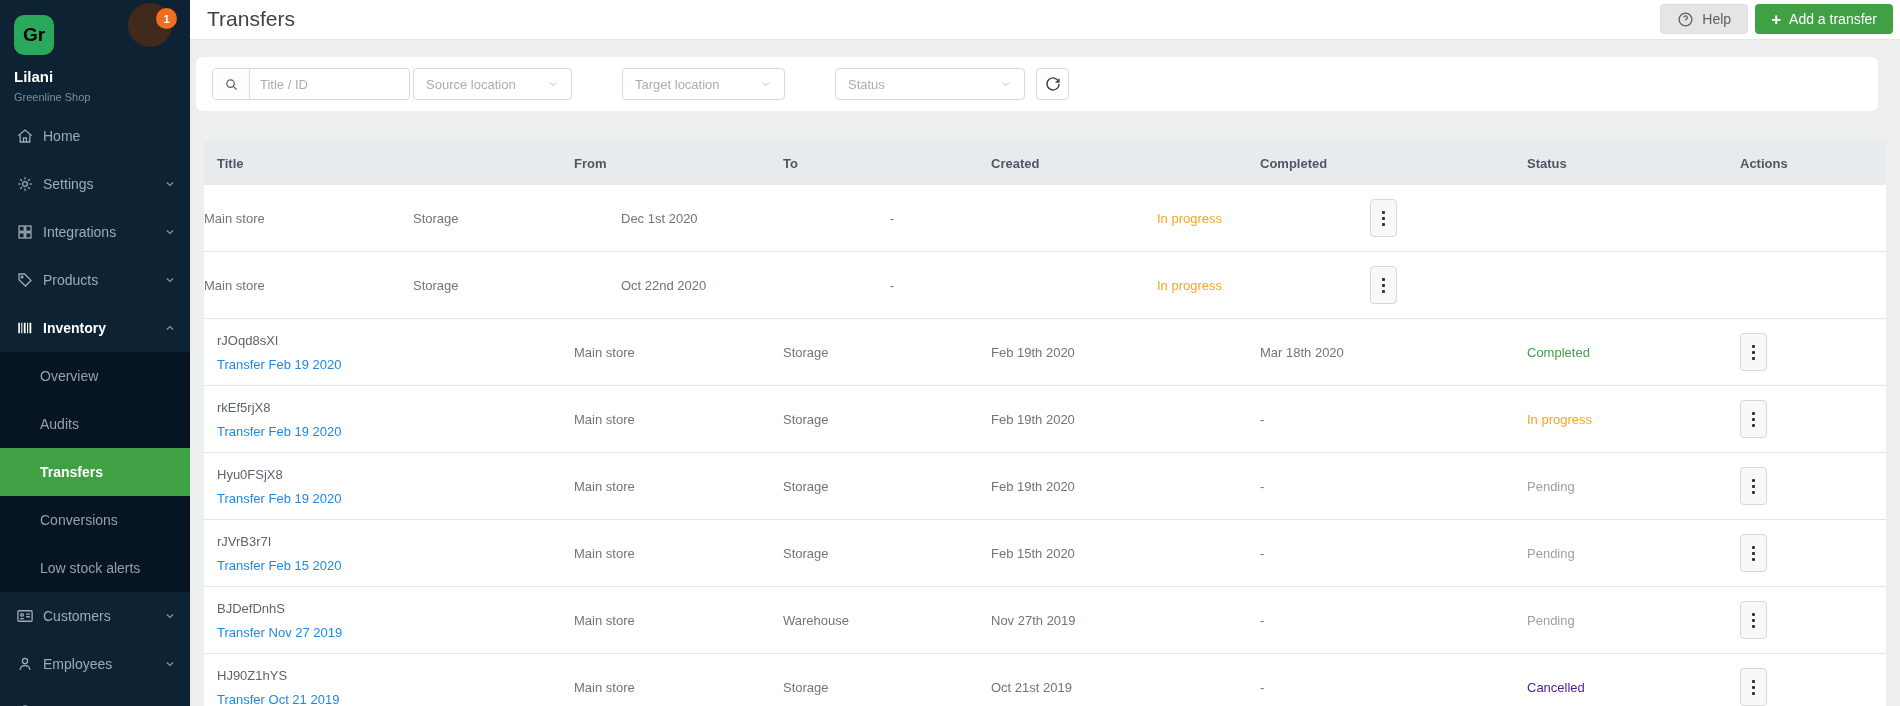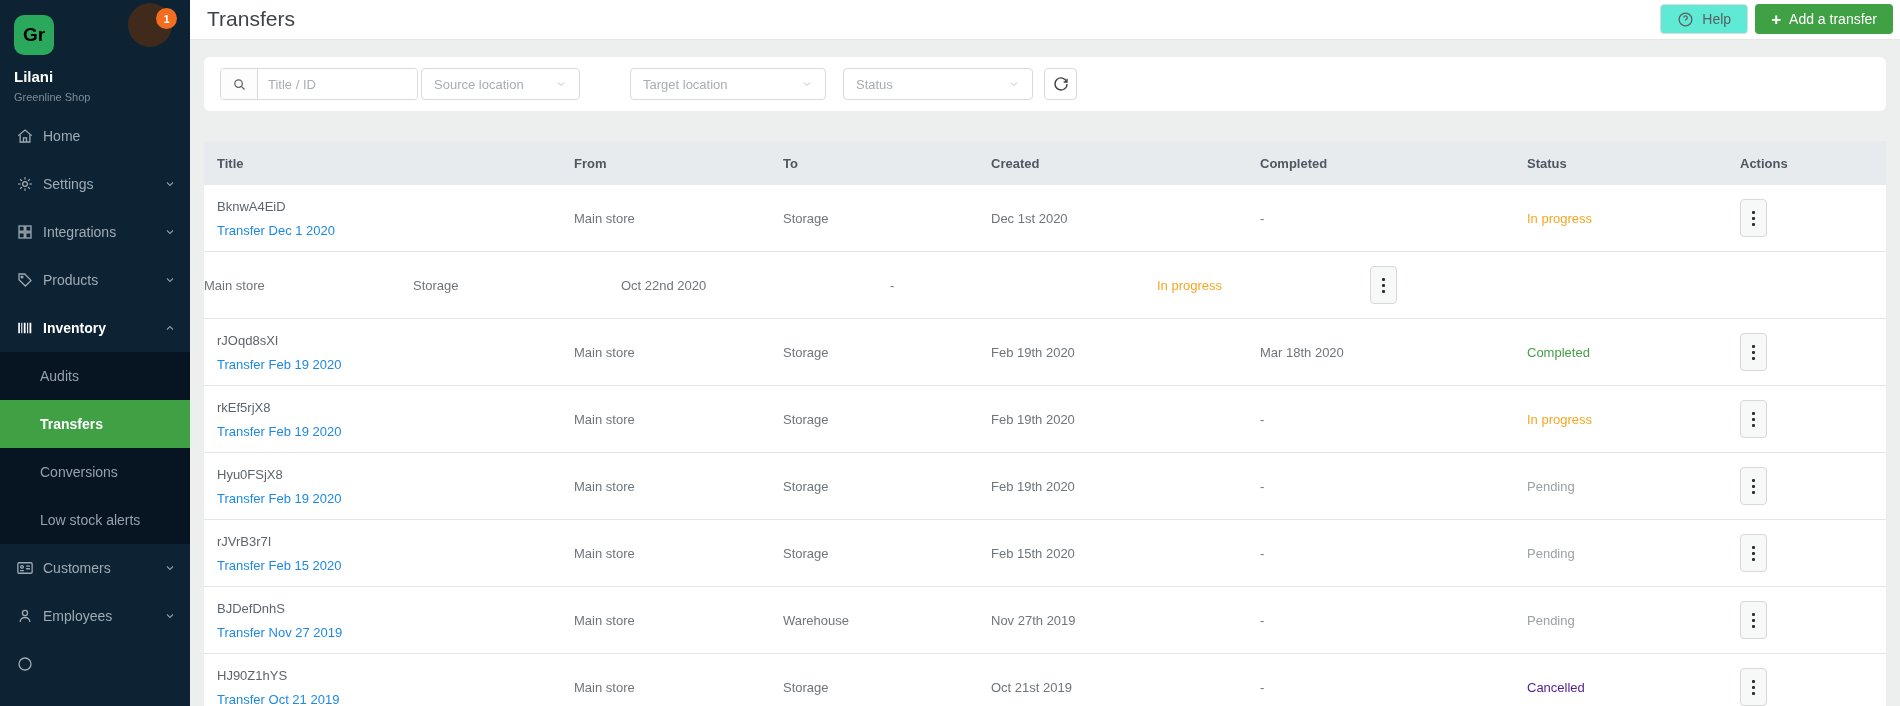--- a/index.html
+++ b/index.html
@@ -57,27 +57,27 @@
     position: absolute; left: 190px; top: 0; width: 1710px; height: 40px;
     background: #ffffff; border-bottom: 1px solid #e4e6e7;
   }
   .page-title { position: absolute; left: 17px; top: 7px; font-size: 21px; color: #3e4348; font-weight: 400; }
   .top-actions { position: absolute; right: 7px; top: 4px; display: flex; gap: 7px; }
   .btn {
     height: 30px; border-radius: 4px; font-size: 14px; display: flex;
     align-items: center; gap: 8px; padding: 0 16px; cursor: pointer; border: none;
     font-family: "Liberation Sans", sans-serif;
   }
-  .btn-help { background: #5eead4; border: 1px solid #dcdcdc; color: #5b5f63; }
+  .btn-help { background: #e5e5e5; border: 1px solid #dcdcdc; color: #5b5f63; }
   .btn-add { background: #3fa044; color: #ffffff; }
   .plus-glyph { font-size: 17px; font-weight: bold; line-height: 1; }
 
   
   .filter-panel {
-    position: absolute; left: 204px; top: 57px; width: 1682px; height: 54px;
+    position: absolute; left: 196px; top: 57px; width: 1682px; height: 54px;
     background: #ffffff; border-radius: 6px;
   }
   .search-group {
     position: absolute; left: 16px; top: 11px; width: 198px; height: 32px;
     border: 1px solid #d9d9d9; border-radius: 4px; display: flex; overflow: hidden; background: #fff;
   }
   .search-addon {
     width: 37px; border-right: 1px solid #d9d9d9; display: flex;
     align-items: center; justify-content: center; color: #5f6368; background: #fdfdfd;
     cursor: pointer;
@@ -86,21 +86,21 @@
     flex: 1; border: none; outline: none; padding: 0 10px; font-size: 13px;
     color: #333; font-family: "Liberation Sans", sans-serif; min-width: 0;
   }
   .search-group input::placeholder { color: #a8adb3; }
   .select {
     position: absolute; top: 11px; height: 32px; border: 1px solid #d9d9d9;
     border-radius: 4px; display: flex; align-items: center; justify-content: space-between;
     padding: 0 12px; color: #a8adb3; font-size: 13px; background: #fff; cursor: pointer;
   }
   .sel-source { left: 217px; width: 159px; }
-  .sel-target { left: 426px; width: 196px; }
+  .sel-target { left: 426px; width: 163px; }
   .sel-status { left: 639px; width: 190px; }
   .refresh-btn {
     position: absolute; left: 840px; top: 11px; width: 33px; height: 32px;
     border: 1px solid #d9d9d9; border-radius: 4px; background: #fff;
     display: flex; align-items: center; justify-content: center; color: #3c4043; cursor: pointer;
   }
 
   
   .table { position: absolute; left: 204px; top: 141px; width: 1682px; background: #ffffff; }
   .thead {
@@ -221,20 +221,23 @@
     <span class="nav-label">Inventory</span>
     <span class="chevron">
       <svg width="12" height="12" viewBox="0 0 24 24" fill="none" stroke="currentColor" stroke-width="2.4">
           <polyline points="6 15 12 9 18 15"></polyline>
         </svg>
     </span>
   </div>
 
   <div class="submenu">
     <div class="subitem">
+        <span>Overview</span>
+      </div>
+    <div class="subitem">
         <span>Audits</span>
       </div>
     <div class="subitem active">
         <span>Transfers</span>
       </div>
     <div class="subitem">
         <span>Conversions</span>
       </div>
     <div class="subitem">
         <span>Low stock alerts</span>
@@ -355,24 +358,20 @@
     <div class="th col-title">Title</div>
     <div class="th col-from">From</div>
     <div class="th col-to">To</div>
     <div class="th col-created">Created</div>
     <div class="th col-completed">Completed</div>
     <div class="th col-status">Status</div>
     <div class="th col-actions">Actions</div>
   </div>
   <div class="tbody">
   <div class="tr">
-    <div class="td col-title">
-      <div class="row-id">BknwA4EiD</div>
-      <a class="row-link">Transfer Dec 1 2020</a>
-    </div>
     <div class="td col-from">Main store</div>
     <div class="td col-to">Storage</div>
     <div class="td col-created">Dec 1st 2020</div>
     <div class="td col-completed">-</div>
     <div class="td col-status"><span class="status-text" style="color: rgb(245, 166, 35);">In progress</span></div>
     <div class="td col-actions">
       <button class="kebab-btn">
         <i></i>
             <i></i>
             <i></i>

